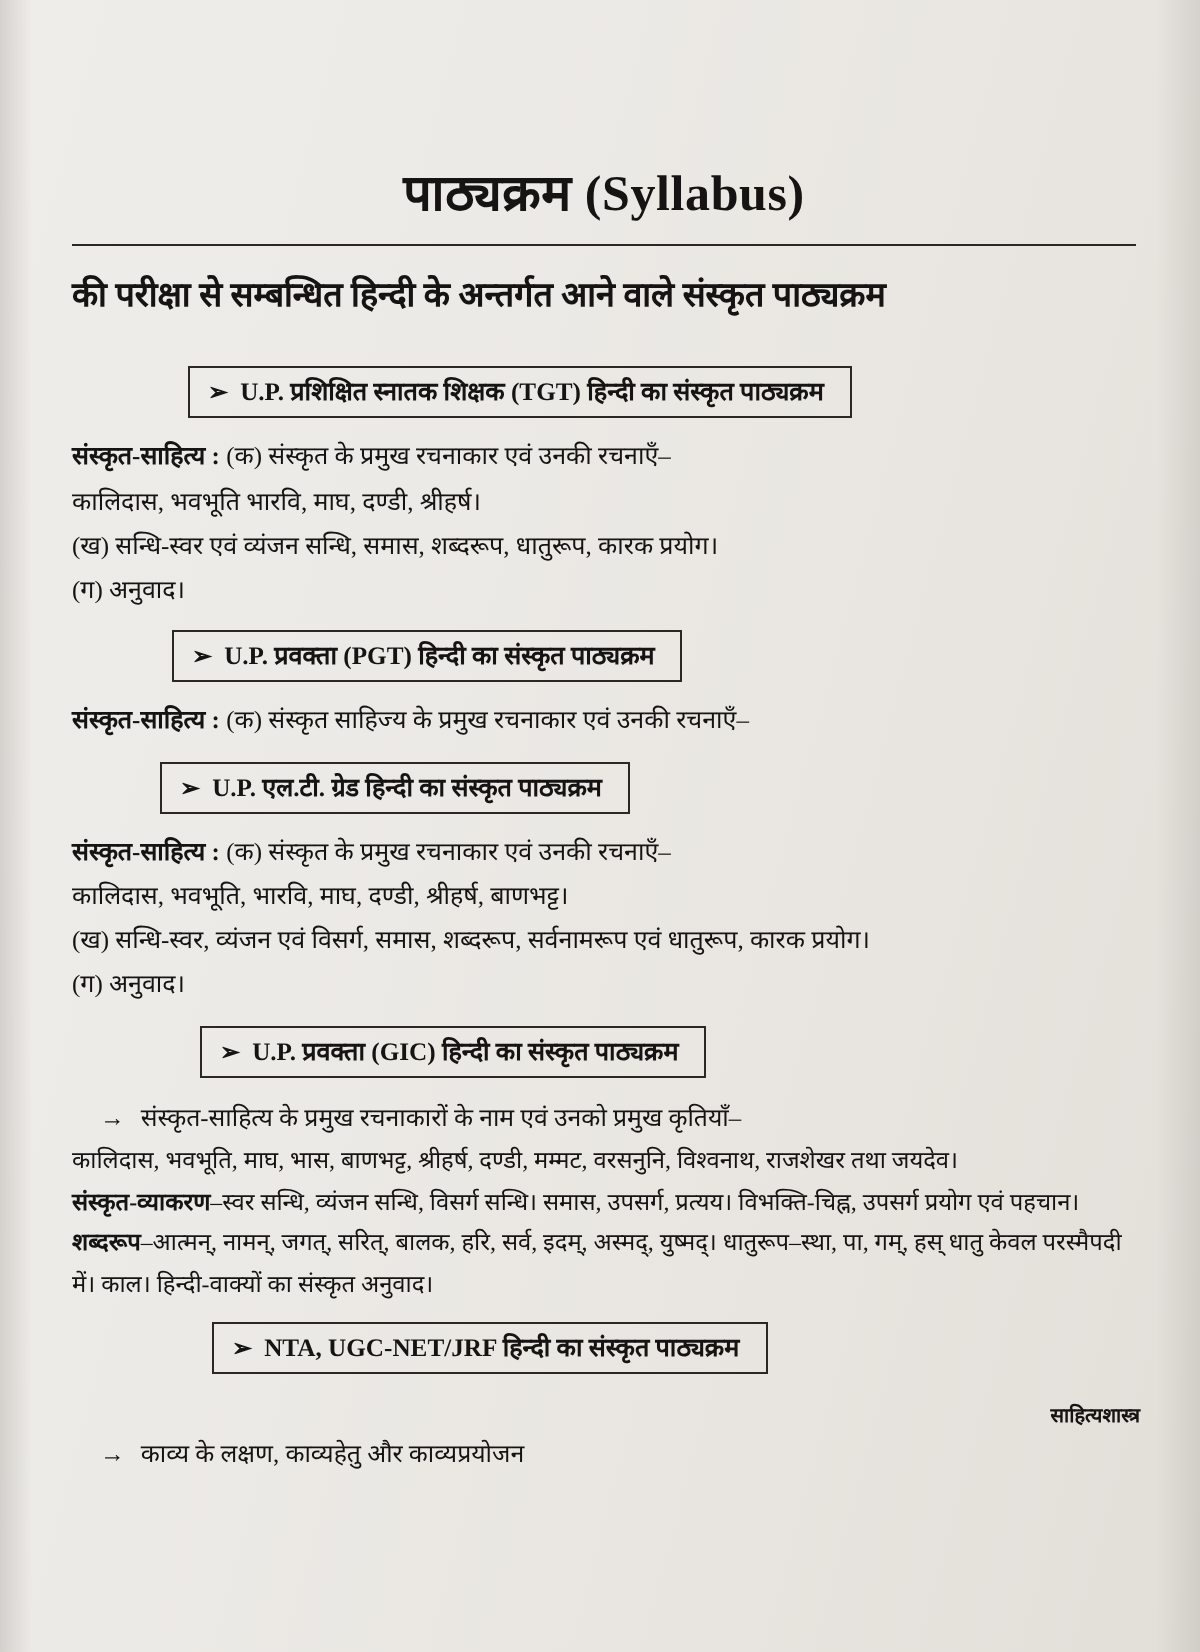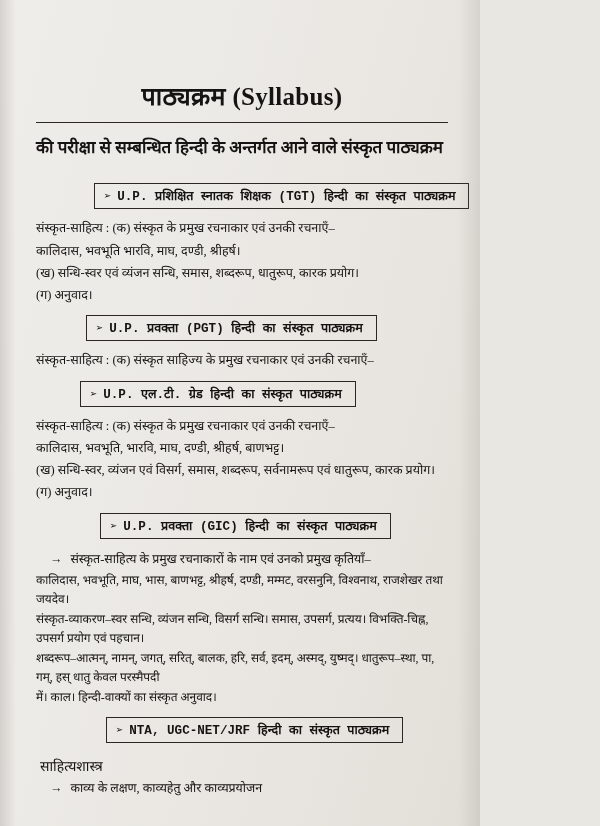--- a/index.html
+++ b/index.html
@@ -9,21 +9,21 @@
   body {
     width: 600px;
     height: 826px;
     background: #e9e7e2;
     font-family: "Liberation Serif", "DejaVu Serif", serif;
     color: #161412;
     overflow: hidden;
   }
   .page {
     position: relative;
-    width: 480px;
+    width: 600px;
     height: 826px;
     background: linear-gradient(105deg, #efedea 0%, #eceae6 35%, #e8e5e0 70%, #e2dfd9 100%);
     box-sizing: border-box;
     padding: 0 30px 0 34px;
     overflow: hidden;
   }
   .page::before {
     content: "";
     position: absolute;
     left: 0; top: 0; bottom: 0;
@@ -69,57 +69,57 @@
   }
 
   .sec-head {
     display: inline-block;
     border: 1.2px solid #2a2724;
     padding: 3px 13px 4px 9px;
     font-size: 12.6px;
     font-weight: bold;
     margin: 8px 0 7px 0;
     white-space: nowrap;
-    font-family: Liberation Mono, monospace;
   }
   .sec-head .arrow {
     font-size: 12px;
     margin-right: 6px;
   }
   .sec-wrap { text-align: left; }
   .sec-wrap.indent-1 { padding-left: 60px; }
   .sec-wrap.indent-2 { padding-left: 52px; }
   .sec-wrap.indent-3 { padding-left: 46px; }
   .sec-wrap.indent-4 { padding-left: 66px; }
   .sec-wrap.indent-5 { padding-left: 72px; }
 
   .para {
     font-size: 12.5px;
     line-height: 1.62;
     margin: 2px 0 2px 2px;
   }
-  .para .lbl { font-weight: normal; }
+  .para .lbl { font-weight: bold; }
   .para.small {
     font-size: 11.9px;
     line-height: 1.55;
   }
 
   .arrow-item {
     font-size: 12.4px;
     line-height: 1.6;
     margin: 4px 0 2px 16px;
     text-indent: -16px;
     padding-left: 16px;
   }
   .arrow-item .a { margin-right: 8px; }
 
   .subhead {
-    font-size: 14px;
-    font-weight: normal;
+    font-size: 10px;
+    font-weight: bold;
     margin: 6px 0 2px 6px;
+    text-align: right;
   }
 </style>
 </head>
 <body>
 
 <div class="page">
 
   <div class="title">पाठ्यक्रम (Syllabus)</div>
   <hr class="title-rule">
 

